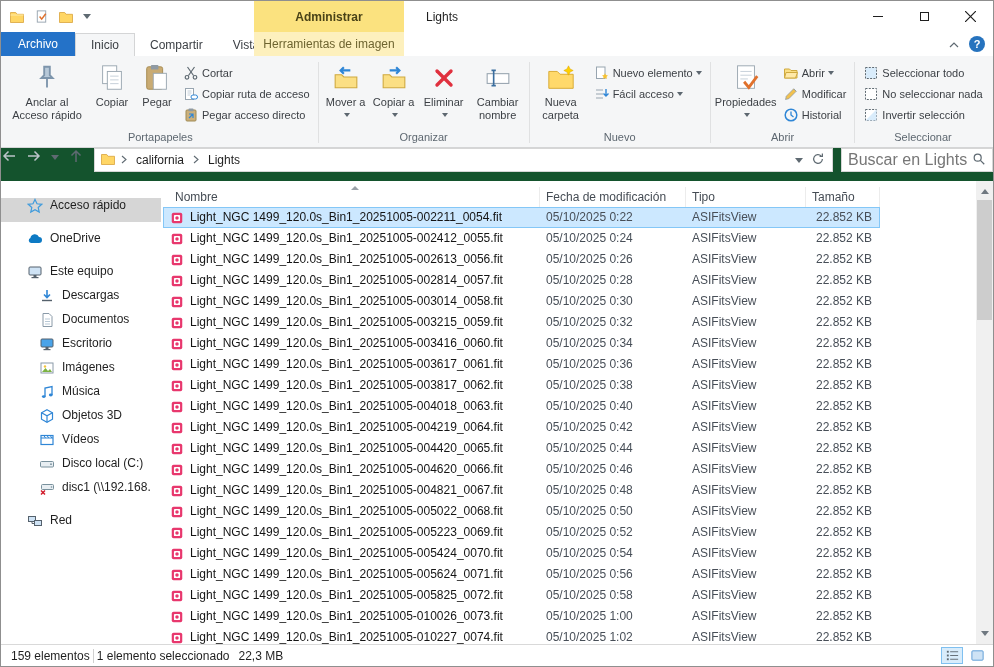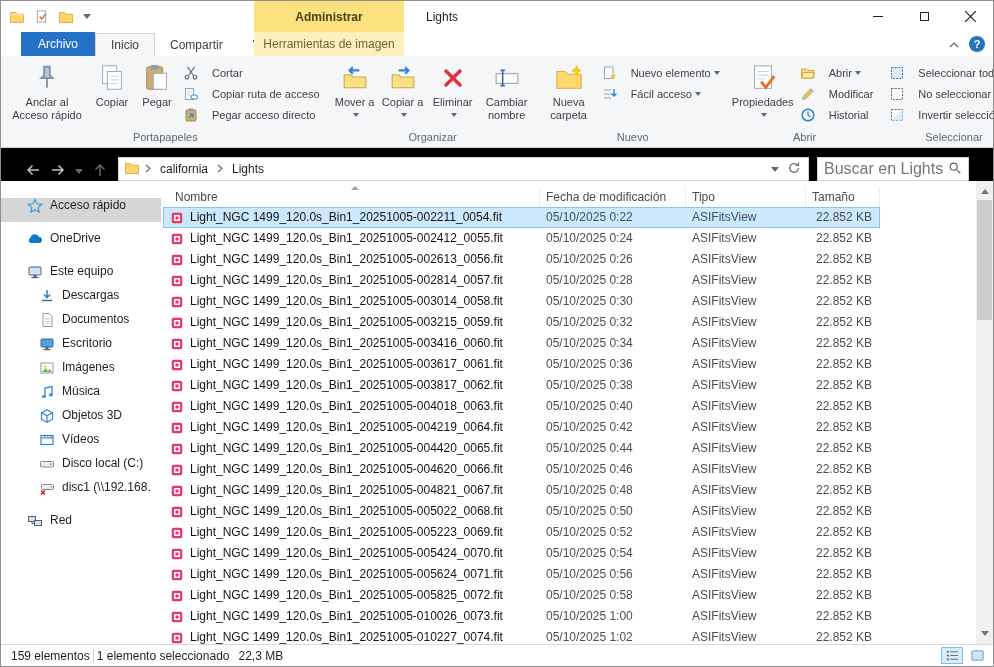--- a/index.html
+++ b/index.html
@@ -13,45 +13,45 @@
   .qat svg{display:block;}
   .chev-down{width:0;height:0;border:4px solid transparent;border-top:5px solid #5f6a72;margin-top:4px;}
   .context-chip{position:absolute;left:253px;top:0;width:150px;height:31px;background:#fbe27f;display:flex;align-items:center;justify-content:center;color:#494217;font-weight:bold;}
   .win-title{position:absolute;left:425px;top:0;height:31px;display:flex;align-items:center;color:#1f1f1f;}
   .win-controls{position:absolute;right:0;top:0;height:31px;display:flex;}
   .wctrl{width:46px;height:31px;display:flex;align-items:center;justify-content:center;}
   .min-glyph{width:10px;height:1px;background:#1f1f1f;display:block;}
   .max-glyph{width:9px;height:9px;border:1px solid #1f1f1f;display:block;}
 
   
-  .tabrow{position:relative;height:24px;background:#fff;display:flex;align-items:flex-end;padding-left:20px;}
+  .tabrow{position:relative;height:24px;background:#fff;display:flex;align-items:flex-end;}
   .tab{height:23px;padding:0 15px;display:flex;align-items:center;color:#3b3f44;}
   .tab.file{background:#2472c8;color:#fff;padding:0 17px;height:24px;}
   .tab.active{background:#f5f6f7;border:1px solid #d4d5d6;border-bottom:none;}
   .tab.context{position:absolute;left:253px;top:0;width:150px;height:24px;background:#fdf0bd;justify-content:center;color:#6e6430;padding:0;}
   .tabrow-right{position:absolute;right:8px;top:0;height:24px;display:flex;align-items:center;gap:10px;}
   .helpbtn{width:16px;height:16px;border-radius:50%;background:#2673be;color:#fff;font-size:11px;font-weight:bold;display:flex;align-items:center;justify-content:center;}
 
   
   .ribbon{height:92px;background:#f5f6f7;border-bottom:1px solid #d4d5d6;display:flex;padding:2px 0 0 2px;}
   .rgroup{display:flex;flex-direction:column;height:100%;}
   .rbody{display:flex;flex:1;align-items:flex-start;padding:2px 4px 0 4px;gap:2px;}
   .rglabel{text-align:center;font-size:11px;color:#5d6770;height:17px;line-height:14px;}
   .rsep{width:1px;background:#e0e1e2;margin:4px 0;}
   .rbig{display:flex;flex-direction:column;align-items:center;width:46px;padding:2px 1px;font-size:11px;color:#3b3f44;text-align:center;line-height:13px;}
   .rbig.w40{width:40px;} .rbig.w50{width:50px;} .rbig.w54{width:54px;} .rbig.w62{width:62px;} .rbig.wide{width:80px;}
   .ric32{width:32px;height:32px;margin-bottom:2px;display:flex;align-items:center;justify-content:center;}
   .ric24{width:26px;height:26px;margin:3px 0 5px;display:flex;align-items:center;justify-content:center;}
   .rsmallcol{display:flex;flex-direction:column;gap:1px;padding-top:3px;}
-  .rsmall{display:flex;align-items:center;gap:13px;font-size:11px;color:#3b3f44;height:20px;padding:0 4px;white-space:nowrap;}
+  .rsmall{display:flex;align-items:center;gap:3px;font-size:11px;color:#3b3f44;height:20px;padding:0 4px;white-space:nowrap;}
   .ric16{width:16px;height:16px;display:inline-flex;flex:0 0 auto;}
   .dd{display:inline-block;width:0;height:0;border:3px solid transparent;border-top:4px solid #5d6770;margin-left:3px;vertical-align:middle;}
 
   
-  .addrrow{height:33px;display:flex;align-items:flex-end;padding:0 24px;gap:8px;background:#000000;}
+  .addrrow{height:33px;display:flex;align-items:flex-start;padding:0 0;gap:8px;background:#14532d;}
   .navbtns{display:flex;align-items:center;gap:9px;margin-right:2px;}
   .addrbox{flex:1;height:24px;border:1px solid #d6d6d6;display:flex;align-items:center;padding:0 5px;background:#fff;gap:4px;}
   .crumb{padding:0 4px;white-space:nowrap;}
   .addr-right{margin-left:auto;display:flex;align-items:center;gap:8px;padding-right:2px;}
   .searchbox{width:152px;height:24px;border:1px solid #d6d6d6;display:flex;align-items:center;padding:0 6px;background:#fff;}
   .searchbox input{border:none;outline:none;flex:1;font-size:16px;color:#444;font-family:"Liberation Sans",sans-serif;min-width:0;}
   .searchbox input::placeholder{color:#767676;}
 
   
   .main{position:absolute;top:180px;left:0;right:0;bottom:22px;display:flex;background:#fff;}

